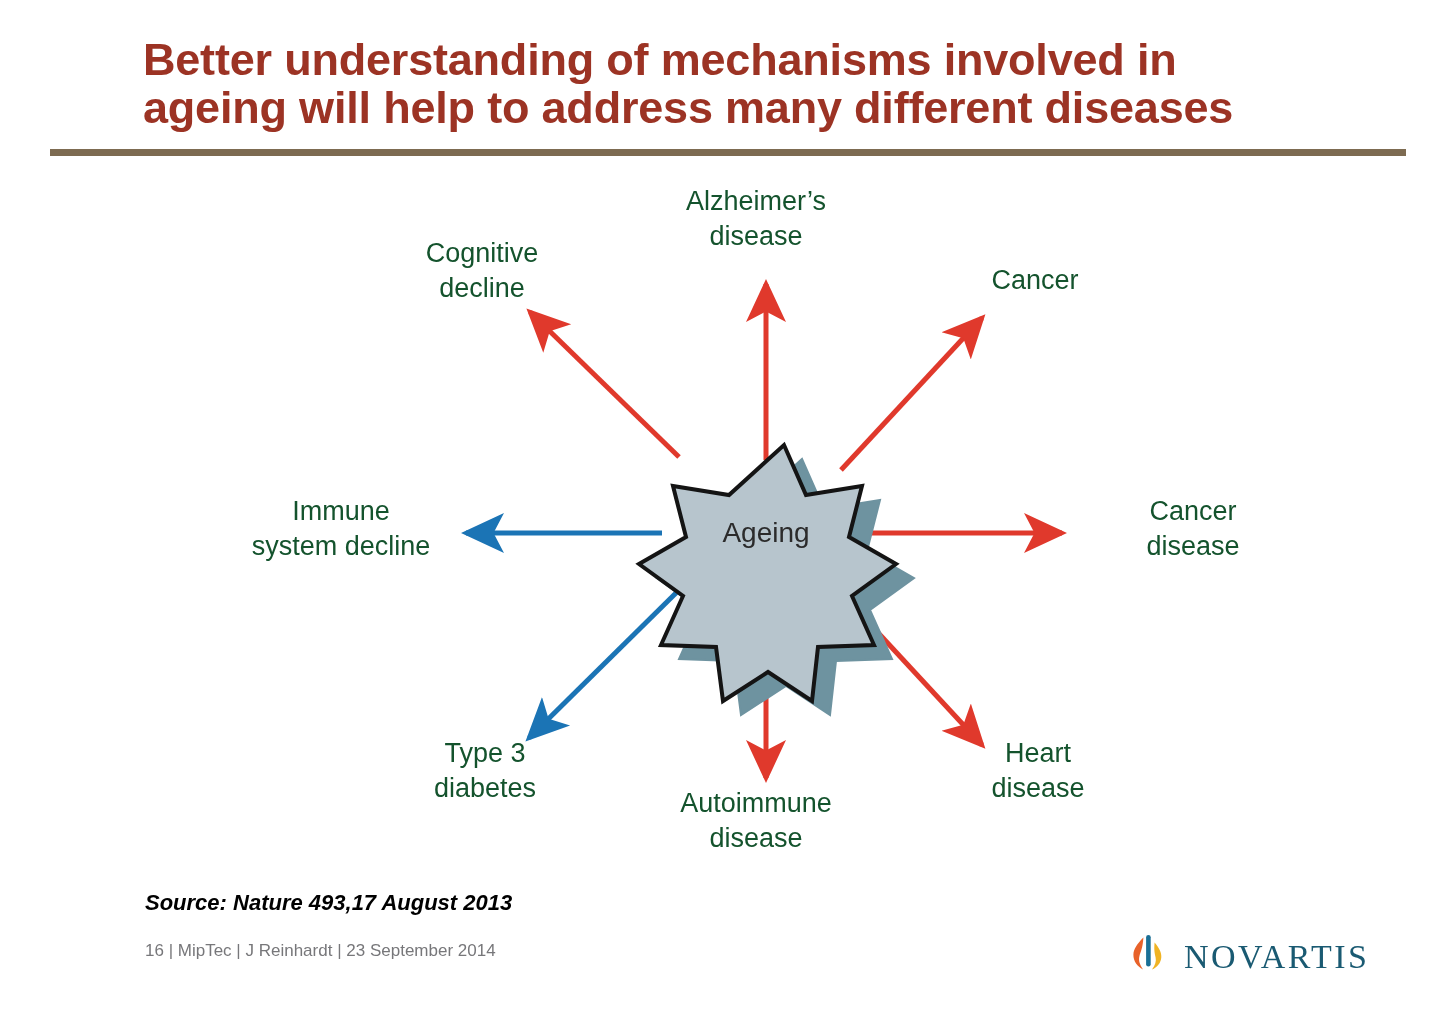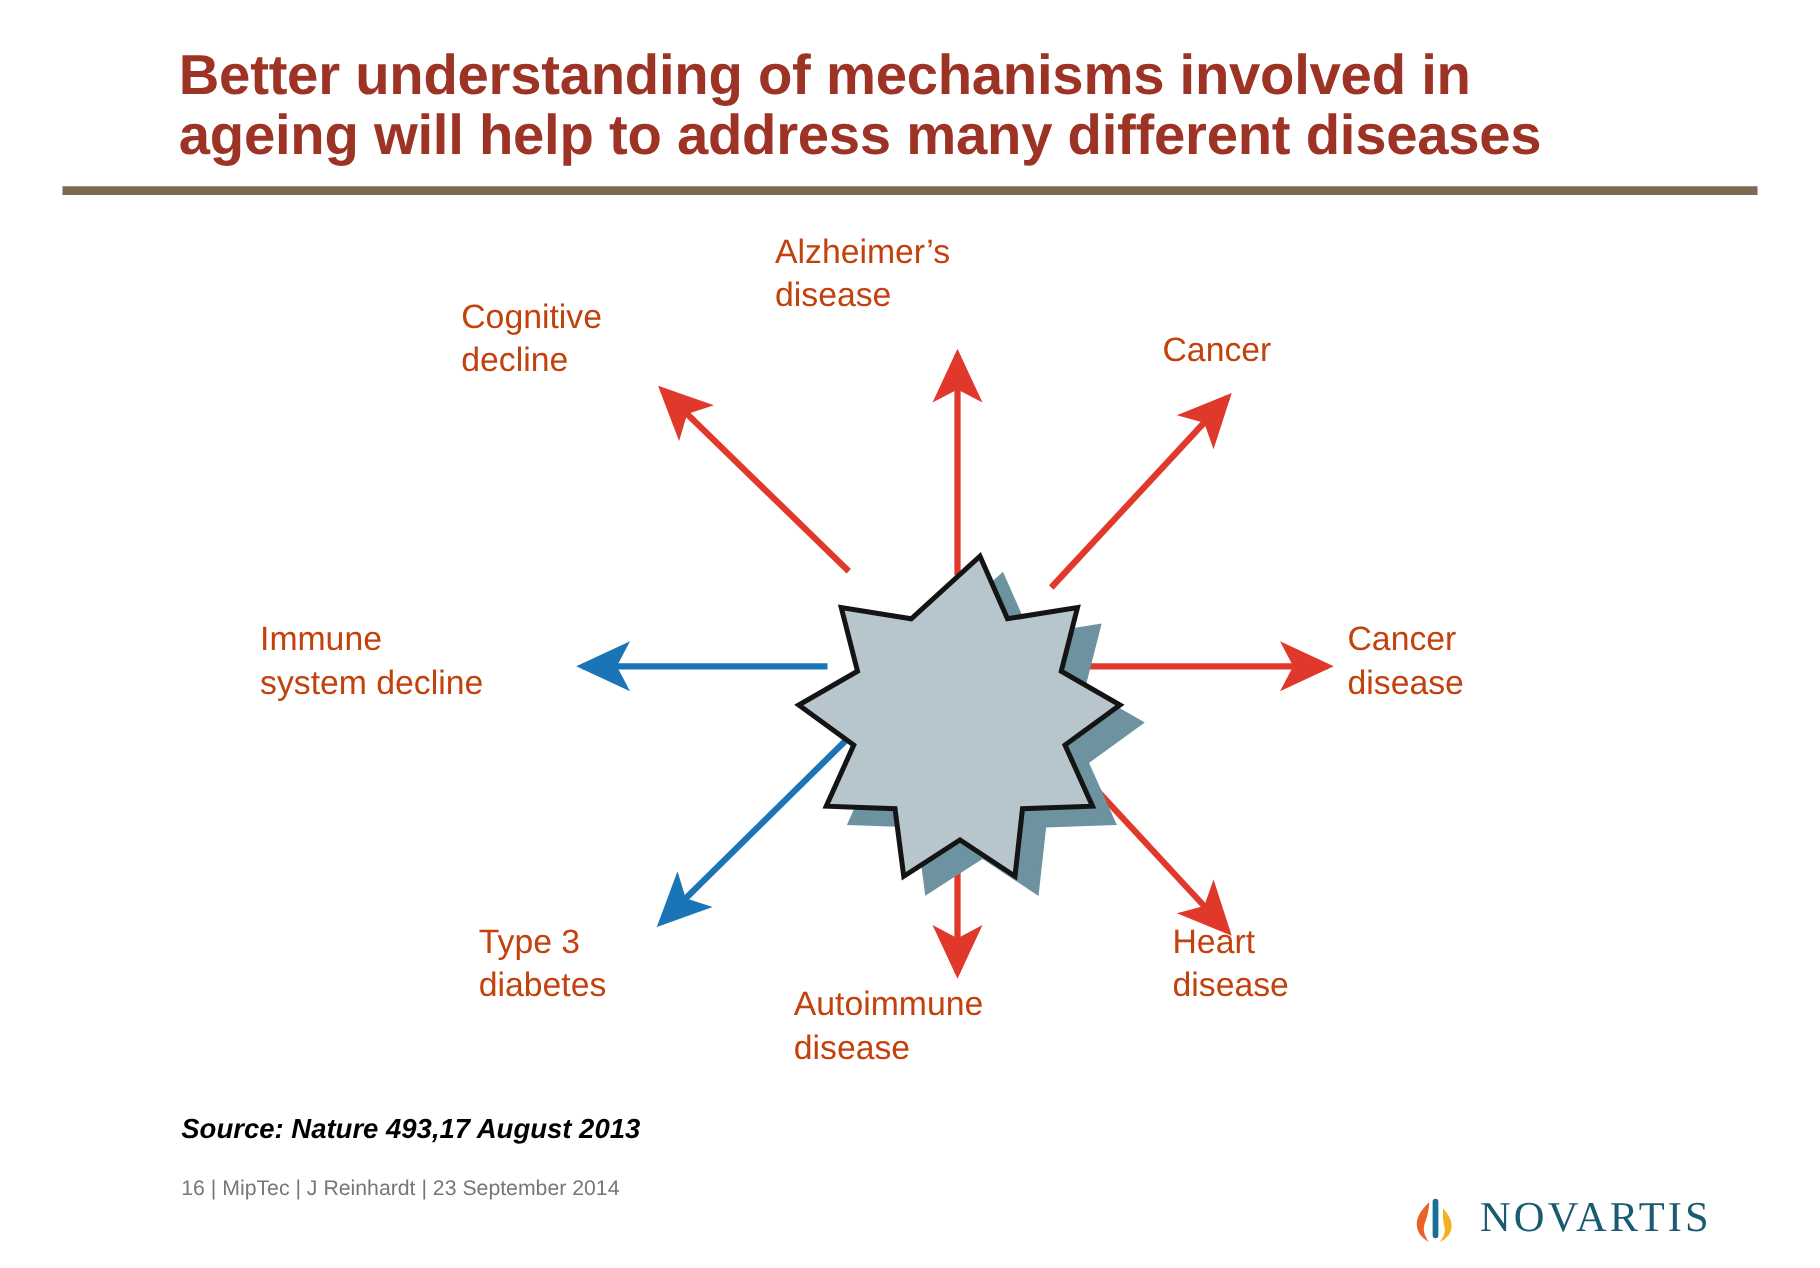--- a/index.html
+++ b/index.html
@@ -58,22 +58,22 @@
     width: 1456px;
     height: 720px;
   }
 
   
   .node-label {
     position: absolute;
     font-family: "Liberation Sans", sans-serif;
     font-size: 27px;
     line-height: 1.28;
-    color: #c2410c;
-    text-align: left;
+    color: #14532d;
+    text-align: center;
     white-space: pre-line;
   }
 
   .lab-alzheimers   { left: 620px; top: 184px; width: 272px; }
   .lab-cancer       { left: 930px; top: 263px; width: 210px; }
   .lab-kidney       { left: 1078px; top: 494px; width: 230px; }
   .lab-heart        { left: 938px; top: 736px; width: 200px; }
   .lab-autoimmune   { left: 635px; top: 786px; width: 242px; }
   .lab-diabetes     { left: 383px; top: 736px; width: 204px; }
   .lab-immune       { left: 208px; top: 494px; width: 266px; }
@@ -110,24 +110,24 @@
     top: 941px;
     font-family: "Liberation Sans", sans-serif;
     font-size: 17px;
     color: #77777a;
   }
 
   
   .logo {
     position: absolute;
     left: 1128px;
-    top: 956px;
+    top: 928px;
     height: 48px;
     display: flex;
-    align-items: flex-start;
+    align-items: flex-end;
   }
   .logo-mark { width: 42px; height: 44px; display:block; }
   .logo-word {
     margin-left: 14px;
     font-family: "Liberation Serif", serif;
     font-size: 34px;
     letter-spacing: 2.5px;
     color: #1a5a72;
   }
 </style>
@@ -193,20 +193,21 @@
 
         <path d="M 784 285
                  L 806 335 L 862 326 L 849 377 L 896 404 L 852 436
                  L 874 485 L 818 487 L 812 541 L 768 512 L 723 541
                  L 716 487 L 661 485 L 683 436 L 639 404 L 686 377
                  L 673 326 L 729 335 Z" fill="#b7c5cd" stroke="#141414" stroke-width="4" stroke-linejoin="miter"></path>
       </g>
     </svg>
   </div>
 
+  <div class="star-text">Ageing</div>
 
   <div class="node-label lab-alzheimers">Alzheimer’s
 disease</div>
   <div class="node-label lab-cancer">Cancer</div>
   <div class="node-label lab-kidney">Cancer
 disease</div>
   <div class="node-label lab-heart">Heart
 disease</div>
   <div class="node-label lab-autoimmune">Autoimmune
 disease</div>

